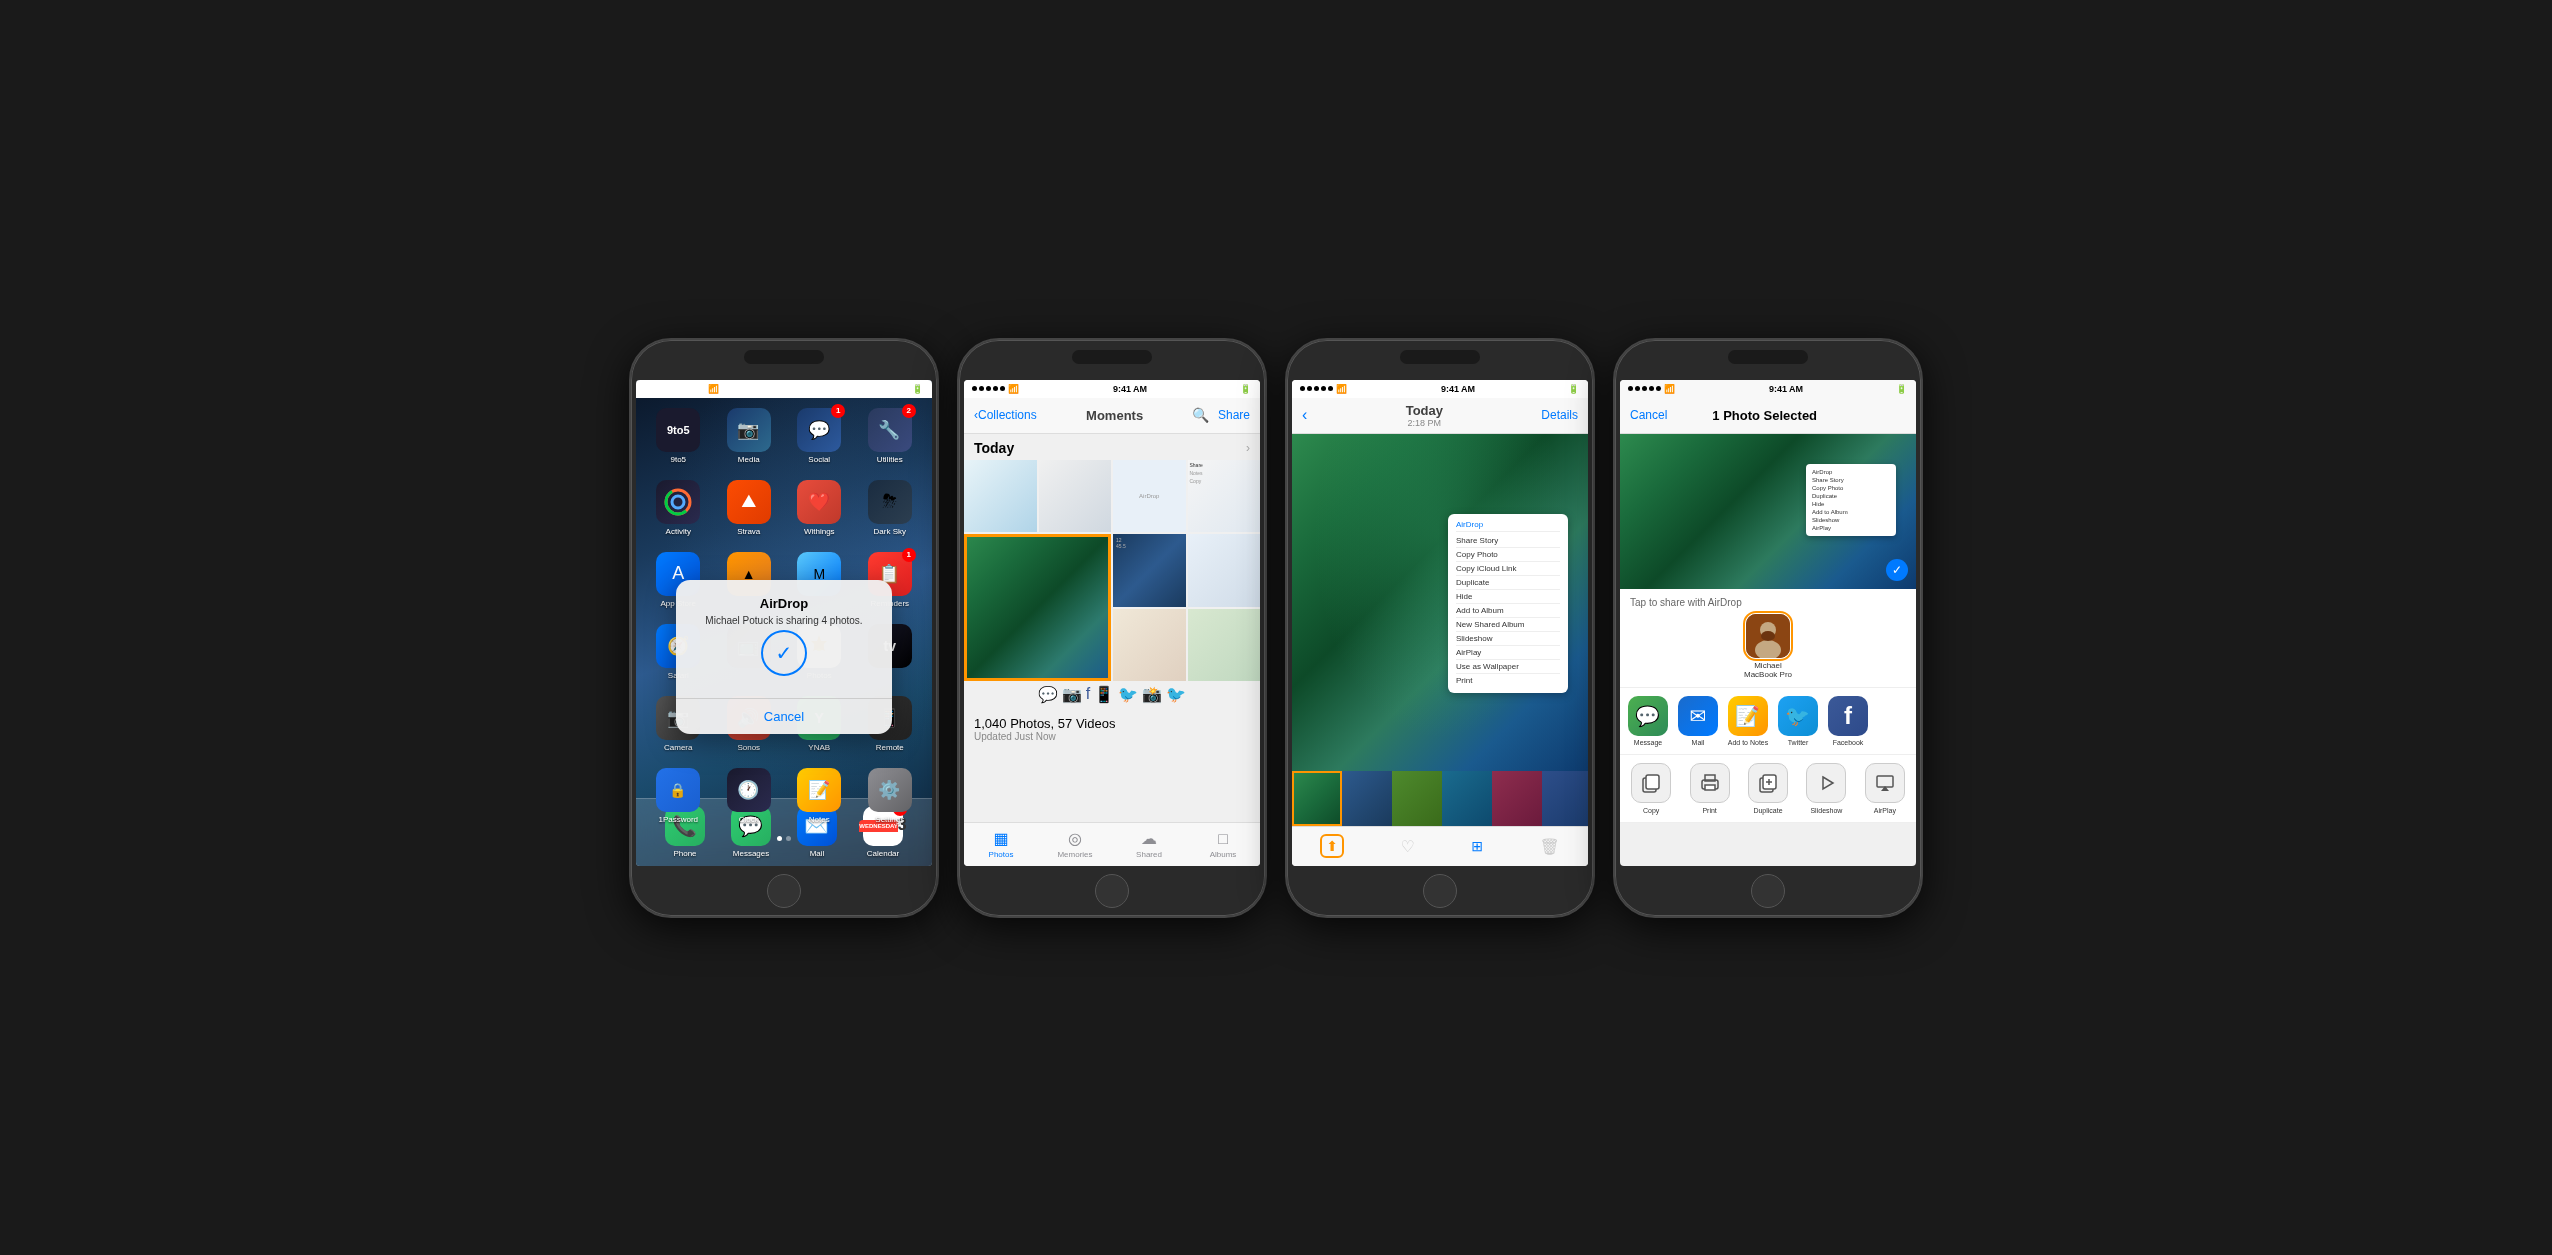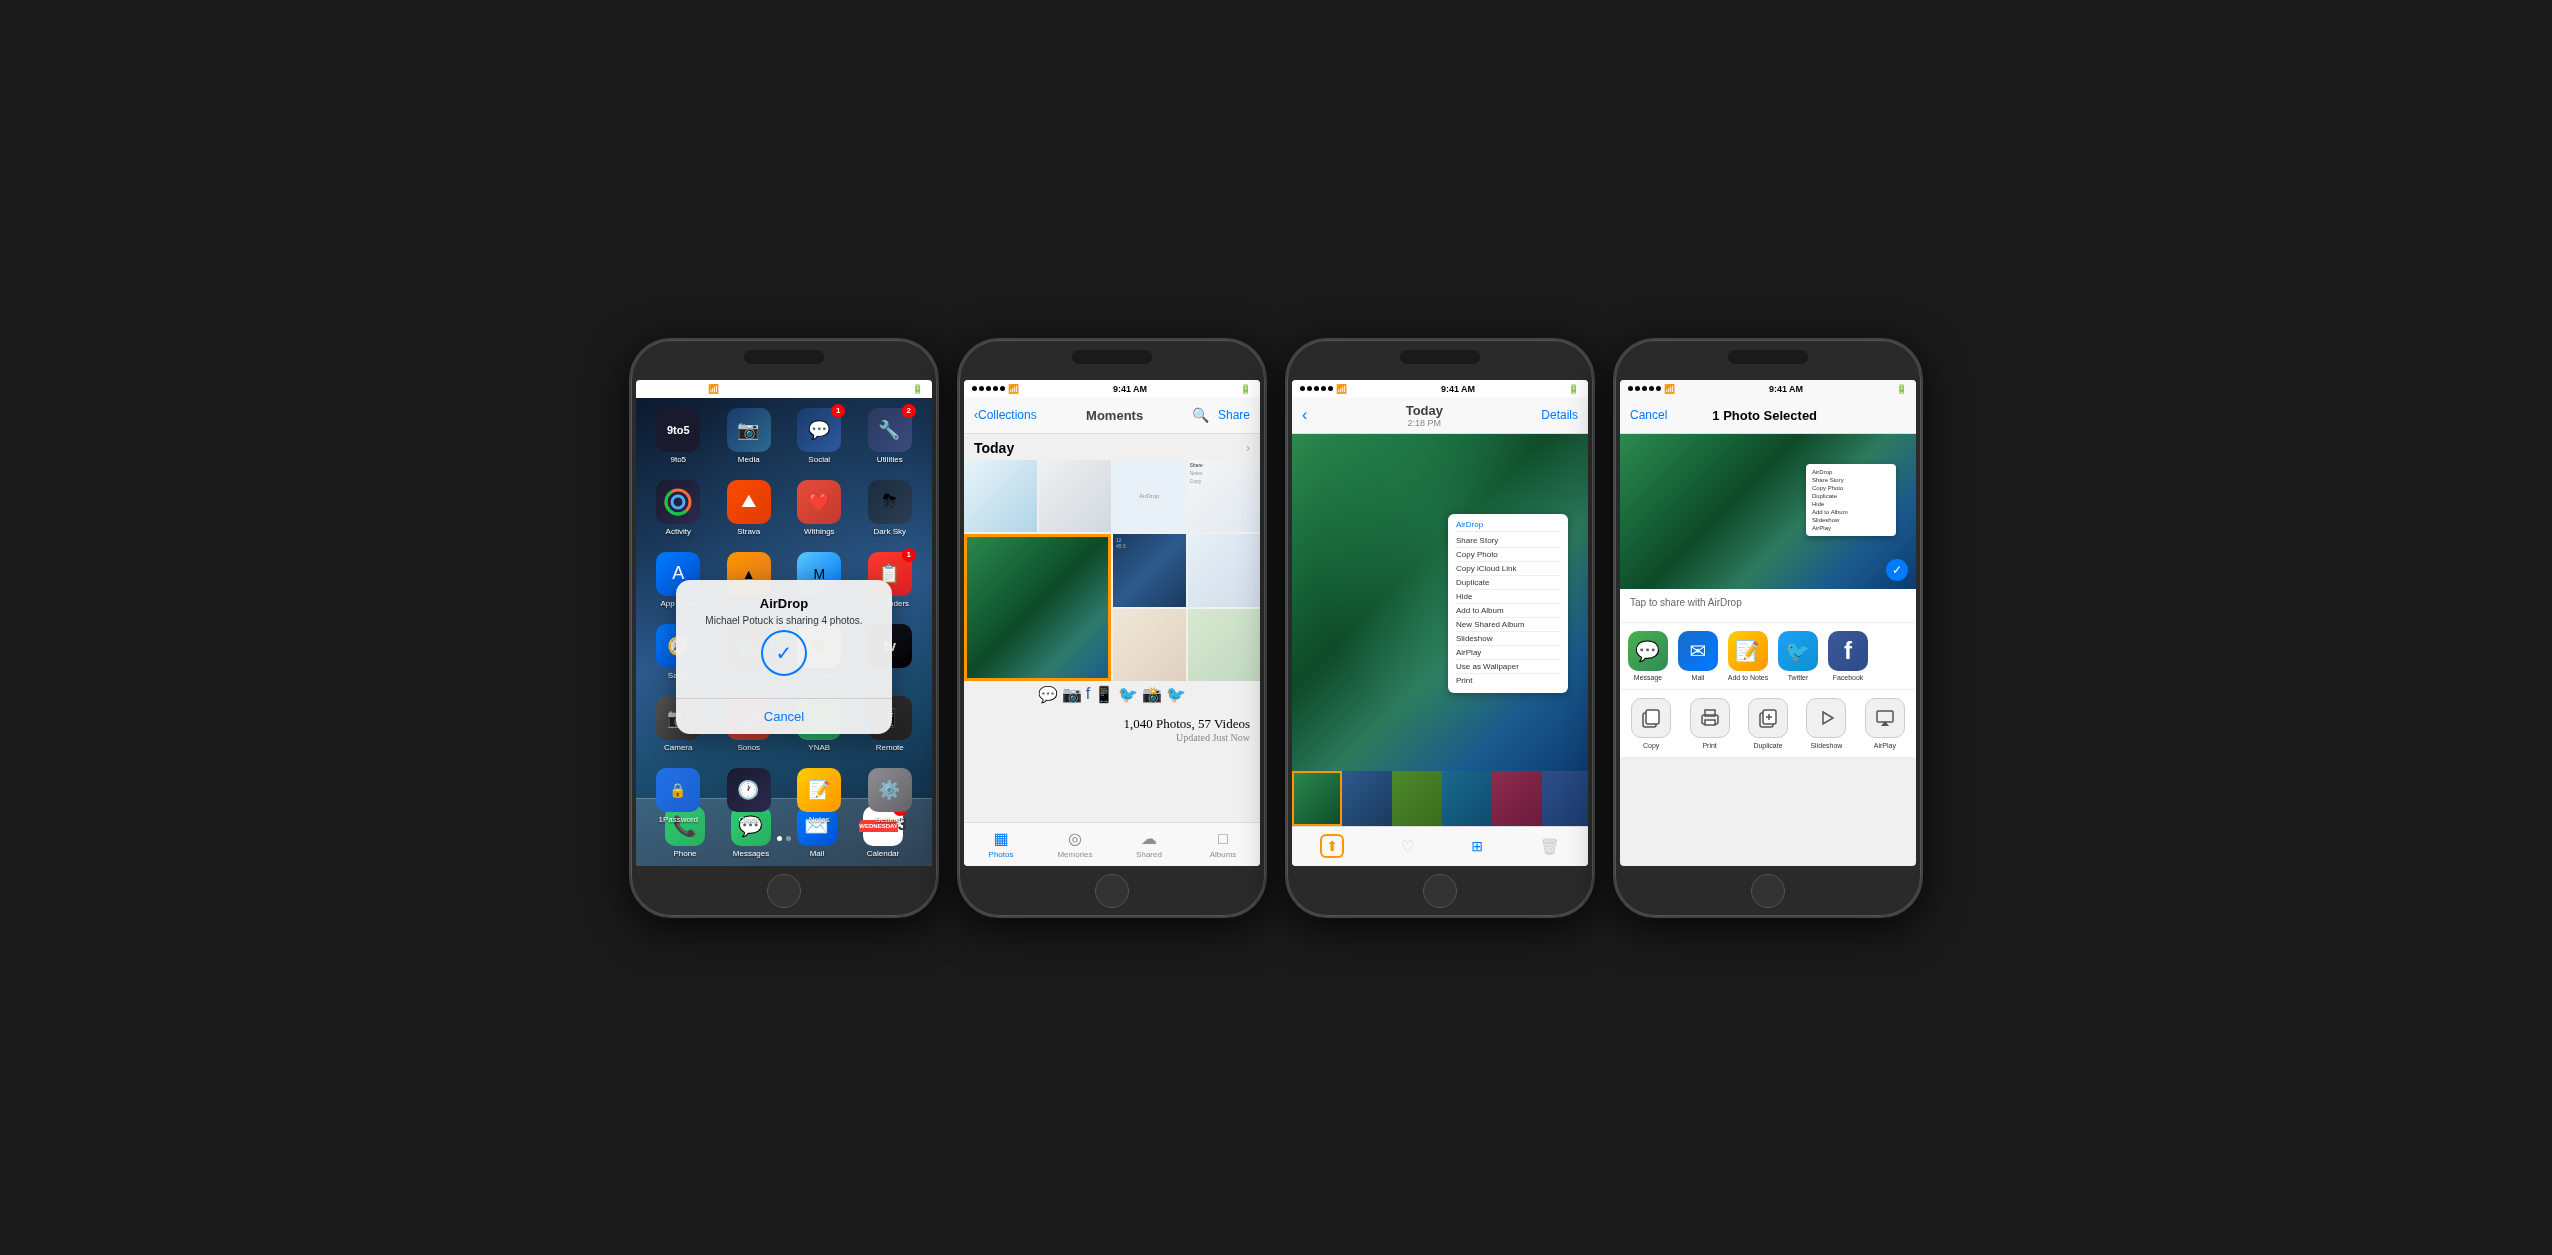--- a/index.html
+++ b/index.html
@@ -252,23 +252,22 @@
       height: 100%;
       background: linear-gradient(135deg, #2d8a4e, #1a6b3c, #0d4a28, #2d7a6e, #1a5a8e);
     }
     .photo-content-screenshot {
       width: 100%;
       height: 100%;
       background: linear-gradient(135deg, #e0e8f0, #c0d0e0);
     }
     .photo-stats {
       padding: 8px 10px;
-      text-align: right;
+      text-align: left;
       background: #f0f0f0;
-      font-family: Liberation Serif, serif;
     }
     .photo-count { font-size: 13px; font-weight: 500; color: #000; }
     .photo-updated { font-size: 10px; color: #888; }
     .tab-bar {
       position: absolute;
       bottom: 0;
       left: 0;
       right: 0;
       height: 44px;
       background: rgba(248,248,248,0.97);
@@ -1004,20 +1003,38 @@
           <div class="share-preview-popup-item">Hide</div>
           <div class="share-preview-popup-item">Add to Album</div>
           <div class="share-preview-popup-item">Slideshow</div>
           <div class="share-preview-popup-item">AirPlay</div>
         </div>
         <div class="checkmark-overlay">✓</div>
       </div>
 
       <div class="airdrop-section">
         <div class="airdrop-tap-text">Tap to share with AirDrop</div>
+        <div class="airdrop-person">
+          <div class="airdrop-avatar">
+            <div class="airdrop-avatar-img">
+
+              <svg width="44" height="44" viewBox="0 0 44 44">
+                <rect width="44" height="44" fill="#8B4513"></rect>
+                <circle cx="22" cy="16" r="8" fill="#c4a882"></circle>
+                <ellipse cx="22" cy="36" rx="13" ry="10" fill="#c4a882"></ellipse>
+
+                <ellipse cx="22" cy="22" rx="7" ry="5" fill="#6B3410"></ellipse>
+              </svg>
+            </div>
+          </div>
+          <div class="airdrop-name">
+            <span>Michael</span><br>
+            <span>MacBook Pro</span>
+          </div>
+        </div>
       </div>
 
       <div class="share-apps-row">
         <div class="share-app">
           <div class="share-app-icon" style="background:linear-gradient(135deg,#4CAF50,#2e8b57);">
             <span style="color:white;font-size:20px;">💬</span>
           </div>
           <span class="share-app-label">Message</span>
         </div>
         <div class="share-app">

